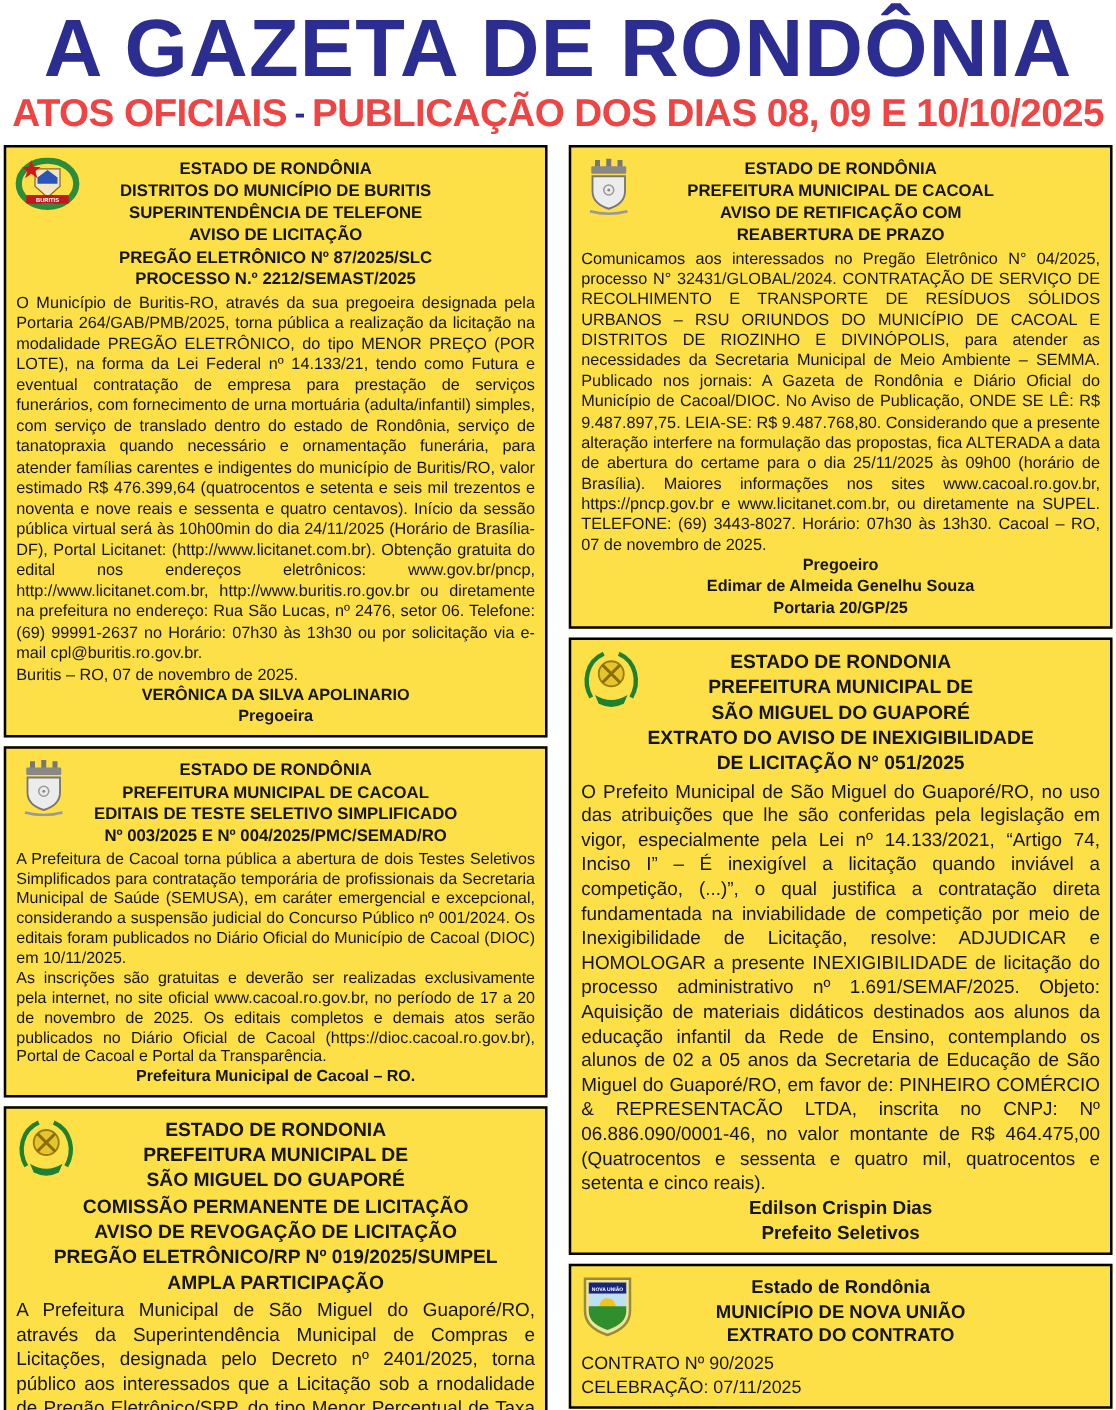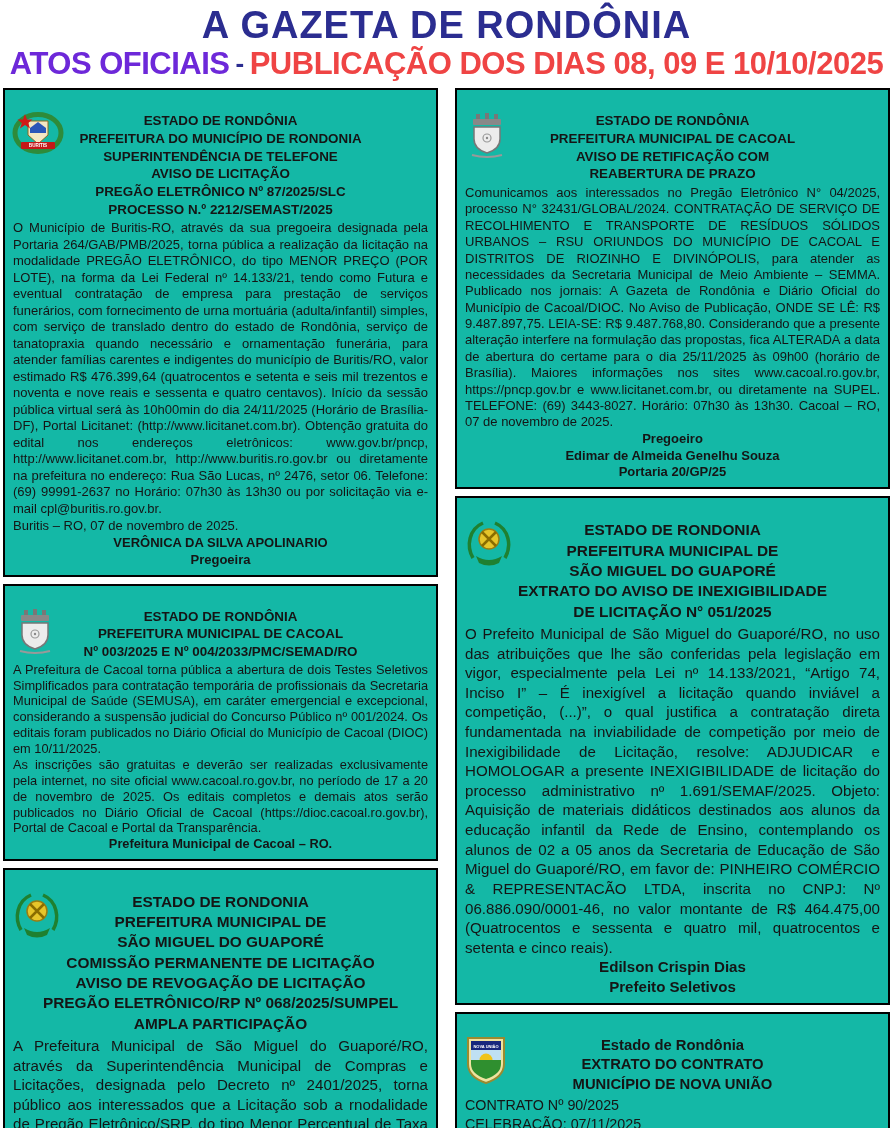--- a/index.html
+++ b/index.html
@@ -9,45 +9,45 @@
     font-family:"Liberation Sans", sans-serif;
     color:#151515;
     -webkit-font-smoothing:antialiased;
   }
   .page { width:893px; min-height:1128px; padding:2px 3px; }
 
   
   .masthead { text-align:center; padding-top:4px; }
   .paper-title {
     margin:0;
-    font-size:38px;
+    font-size:65px;
     line-height:1.02;
     font-weight:900;
     letter-spacing:1px;
     color:#2b2d90;
     white-space:nowrap;
   }
   .subhead {
     margin:3px 0 8px 0;
     font-size:31px;
     font-weight:900;
     line-height:1.05;
     white-space:nowrap;
     letter-spacing:-0.5px;
   }
-  .subhead .red { color:#6d28d9; }
+  .subhead .red { color:#ef4444; }
   .subhead .sep { color:#2b2d90; padding:0 6px; font-size:26px; vertical-align:2px; }
   .subhead .blue { color:#ef4444; }
 
   
   .cols { display:flex; gap:17px; align-items:flex-start; }
   .col { flex:1 1 0; display:flex; flex-direction:column; gap:7px; min-width:0; }
 
   
-  .notice { border:2px solid #000; background:#14b8a6; padding:21px 8px 6px 8px; }
+  .notice { border:2px solid #000; background:#fde047; padding:7px 8px 6px 8px; }
   .nhead { position:relative; text-align:center; font-weight:bold; padding:1px 0 2px 0; }
   .crest { position:absolute; left:-1px; top:1px; }
   .nbody p { margin:0; text-align:justify; }
   .nbody p + p { margin-top:1px; }
   .sig { text-align:center; font-weight:bold; }
   .sig div { line-height:1.3; }
 
   
   .n-l0 { font-size:13px;  line-height:1.27; } .n-l0 .nhead { font-size:13.4px; line-height:1.32; }
   .n-l1 { font-size:12.8px;line-height:1.23; } .n-l1 .nhead { font-size:13.4px; line-height:1.3; }
@@ -78,21 +78,21 @@
             <svg width="52" height="46" viewBox="0 0 52 46" aria-hidden="true">
               <ellipse cx="26" cy="21" rx="23" ry="18.5" fill="none" stroke="#2e8b3a" stroke-width="5"></ellipse>
               <path d="M16,9 h20 v14 l-10,9 l-10,-9 z" fill="#f3e7c3" stroke="#8a6a20" stroke-width="1"></path>
               <path d="M18,16 l8,-6 l8,6 v5 h-16 z" fill="#2a56b8"></path>
               <polygon points="13,2 15,7.5 20.5,7.5 16.2,11 18,16.5 13,13 8,16.5 9.8,11 5.5,7.5 11,7.5" fill="#d01818"></polygon>
               <rect x="9" y="30" width="34" height="7" rx="1" fill="#c41818"></rect>
               <text x="26" y="35.4" font-size="4.6" fill="#ffffff" text-anchor="middle" font-weight="bold" font-family="Liberation Sans, sans-serif">BURITIS</text>
             </svg>
           </span>
           <div>ESTADO DE RONDÔNIA</div>
-          <div>PREFEITURA DO MUNICÍPIO DE RONDONIA</div>
+          <div>DISTRITOS DO MUNICÍPIO DE BURITIS</div>
           <div>SUPERINTENDÊNCIA DE TELEFONE</div>
           <div>AVISO DE LICITAÇÃO</div>
           <div>PREGÃO ELETRÔNICO Nº 87/2025/SLC</div>
           <div>PROCESSO N.º 2212/SEMAST/2025</div>
         </div>
         <div class="nbody">
           <p>O Município de Buritis-RO, através da sua pregoeira designada pela Portaria 264/GAB/PMB/2025, torna pública a realização da licitação na modalidade PREGÃO ELETRÔNICO, do tipo MENOR PREÇO (POR LOTE), na forma da Lei Federal nº 14.133/21, tendo como Futura e eventual contratação de empresa para prestação de serviços funerários, com fornecimento de urna mortuária (adulta/infantil) simples, com serviço de translado dentro do estado de Rondônia, serviço de tanatopraxia quando necessário e ornamentação funerária, para atender famílias carentes e indigentes do município de Buritis/RO, valor estimado R$ 476.399,64 (quatrocentos e setenta e seis mil trezentos e noventa e nove reais e sessenta e quatro centavos). Início da sessão pública virtual será às 10h00min do dia 24/11/2025 (Horário de Brasília-DF), Portal Licitanet: (http://www.licitanet.com.br). Obtenção gratuita do edital nos endereços eletrônicos: www.gov.br/pncp, http://www.licitanet.com.br, http://www.buritis.ro.gov.br ou diretamente na prefeitura no endereço: Rua São Lucas, nº 2476, setor 06. Telefone: (69) 99991-2637 no Horário: 07h30 às 13h30 ou por solicitação via e-mail cpl@buritis.ro.gov.br.</p>
           <p>Buritis – RO, 07 de novembro de 2025.</p>
         </div>
         <div class="sig">
@@ -110,21 +110,22 @@
               <rect x="30" y="2" width="4" height="6" fill="#777"></rect>
               <rect x="9" y="7" width="28" height="6" rx="1" fill="#888"></rect>
               <path d="M10,15 h26 v12 q0,10 -13,14 q-13,-4 -13,-14 z" fill="#ececec" stroke="#777" stroke-width="1.5"></path>
               <circle cx="23" cy="26" r="4" fill="none" stroke="#999" stroke-width="1.2"></circle>
               <circle cx="23" cy="26" r="1.2" fill="#888"></circle>
               <path d="M8,43 q15,4 30,0" stroke="#999" fill="none" stroke-width="2"></path>
             </svg>
           </span>
           <div>ESTADO DE RONDÔNIA</div>
           <div>PREFEITURA MUNICIPAL DE CACOAL</div>
-          <div>Nº 003/2025 E Nº 004/2033/PMC/SEMAD/RO</div>
+          <div>EDITAIS DE TESTE SELETIVO SIMPLIFICADO</div>
+          <div>Nº 003/2025 E Nº 004/2025/PMC/SEMAD/RO</div>
         </div>
         <div class="nbody">
           <p>A Prefeitura de Cacoal torna pública a abertura de dois Testes Seletivos Simplificados para contratação temporária de profissionais da Secretaria Municipal de Saúde (SEMUSA), em caráter emergencial e excepcional, considerando a suspensão judicial do Concurso Público nº 001/2024. Os editais foram publicados no Diário Oficial do Município de Cacoal (DIOC) em 10/11/2025.</p>
           <p>As inscrições são gratuitas e deverão ser realizadas exclusivamente pela internet, no site oficial www.cacoal.ro.gov.br, no período de 17 a 20 de novembro de 2025. Os editais completos e demais atos serão publicados no Diário Oficial de Cacoal (https://dioc.cacoal.ro.gov.br), Portal de Cacoal e Portal da Transparência.</p>
         </div>
         <div class="sig">
           <div>Prefeitura Municipal de Cacoal – RO.</div>
         </div>
       </section>
 
@@ -137,21 +138,21 @@
               <circle cx="25" cy="19" r="10" fill="#e6c52a" stroke="#9a7d10" stroke-width="1.5"></circle>
               <path d="M18,12 L32,26 M32,12 L18,26" stroke="#8a6d00" stroke-width="2.5"></path>
               <path d="M12,36 q13,8 26,0 l-3,7 q-10,5 -20,0 z" fill="#1f8030"></path>
             </svg>
           </span>
           <div>ESTADO DE RONDONIA</div>
           <div>PREFEITURA MUNICIPAL DE</div>
           <div>SÃO MIGUEL DO GUAPORÉ</div>
           <div>COMISSÃO PERMANENTE DE LICITAÇÃO</div>
           <div>AVISO DE REVOGAÇÃO DE LICITAÇÃO</div>
-          <div>PREGÃO ELETRÔNICO/RP Nº 068/2025/SUMPEL</div>
+          <div>PREGÃO ELETRÔNICO/RP Nº 019/2025/SUMPEL</div>
           <div>AMPLA PARTICIPAÇÃO</div>
         </div>
         <div class="nbody">
           <p>A Prefeitura Municipal de São Miguel do Guaporé/RO, através da Superintendência Municipal de Compras e Licitações, designada pelo Decreto nº 2401/2025, torna público aos interessados que a Licitação sob a rnodalidade de Pregão Eletrônico/SRP, do tipo Menor Percentual de Taxa de Administração, modo de disputa: Aberto, destinado a Registro de Preço para Futura e Eventual Contratação de Empresa Pessoa Jurídica para o Fornecimento de Serviços de Gerenciamento em Sistema Eletrônico online, controle de abastecimento de combustíveis (Etanol Comum, Gasolina Comum, Diesel Comum, Diesel S-10, Reagente, Lubrificante) e Fornecimento de peças, pneus, acessórios, lavador, borracharia, guincho, serviços mecânicos, elétricos, solda, ar-condicionado, recauchutagem, e demais serviços, produtos e insumos relacionados à manutenção e conservação da frota de veículos. Processo Administrativo nº. 1.323/SEMAF/2025, com o valor estimado de R$ 8.996.046,02 (Oito milhões, novecentos e noventa e seis mil quarenta e seis reais e dois centavos). Que a mesma está REVOGADA, em razão das impugnações impetrada para o certame e a necessidade de maior tempo para análise e adequações da mesma.</p>
 
         </div>
 
       </section>
 
     </div>
@@ -219,22 +220,22 @@
             <svg width="44" height="50" viewBox="0 0 44 50" aria-hidden="true">
               <path d="M4,2 h36 v26 q0,13 -18,19 q-18,-6 -18,-19 z" fill="#efe3a0" stroke="#9a8a30" stroke-width="2"></path>
               <rect x="7" y="5" width="30" height="9" fill="#18277d"></rect>
               <rect x="7" y="14" width="30" height="11" fill="#bfe0f2"></rect>
               <circle cx="22" cy="24" r="6.5" fill="#f0c419"></circle>
               <path d="M7,24 h30 v4 q0,10 -15,15 q-15,-5 -15,-15 z" fill="#2f8f2f"></path>
               <text x="22" y="11.5" font-size="4" fill="#ffffff" text-anchor="middle" font-weight="bold" font-family="Liberation Sans, sans-serif">NOVA UNIÃO</text>
             </svg>
           </span>
           <div>Estado de Rondônia</div>
+          <div>MUNICÍPIO DE NOVA UNIÃO</div>
           <div>EXTRATO DO CONTRATO</div>
-          <div>MUNICÍPIO DE NOVA UNIÃO</div>
         </div>
         <div class="nbody">
           <p>CONTRATO Nº 90/2025</p>
           <p>CELEBRAÇÃO: 07/11/2025</p>
 
         </div>
 
       </section>
 
     </div>

